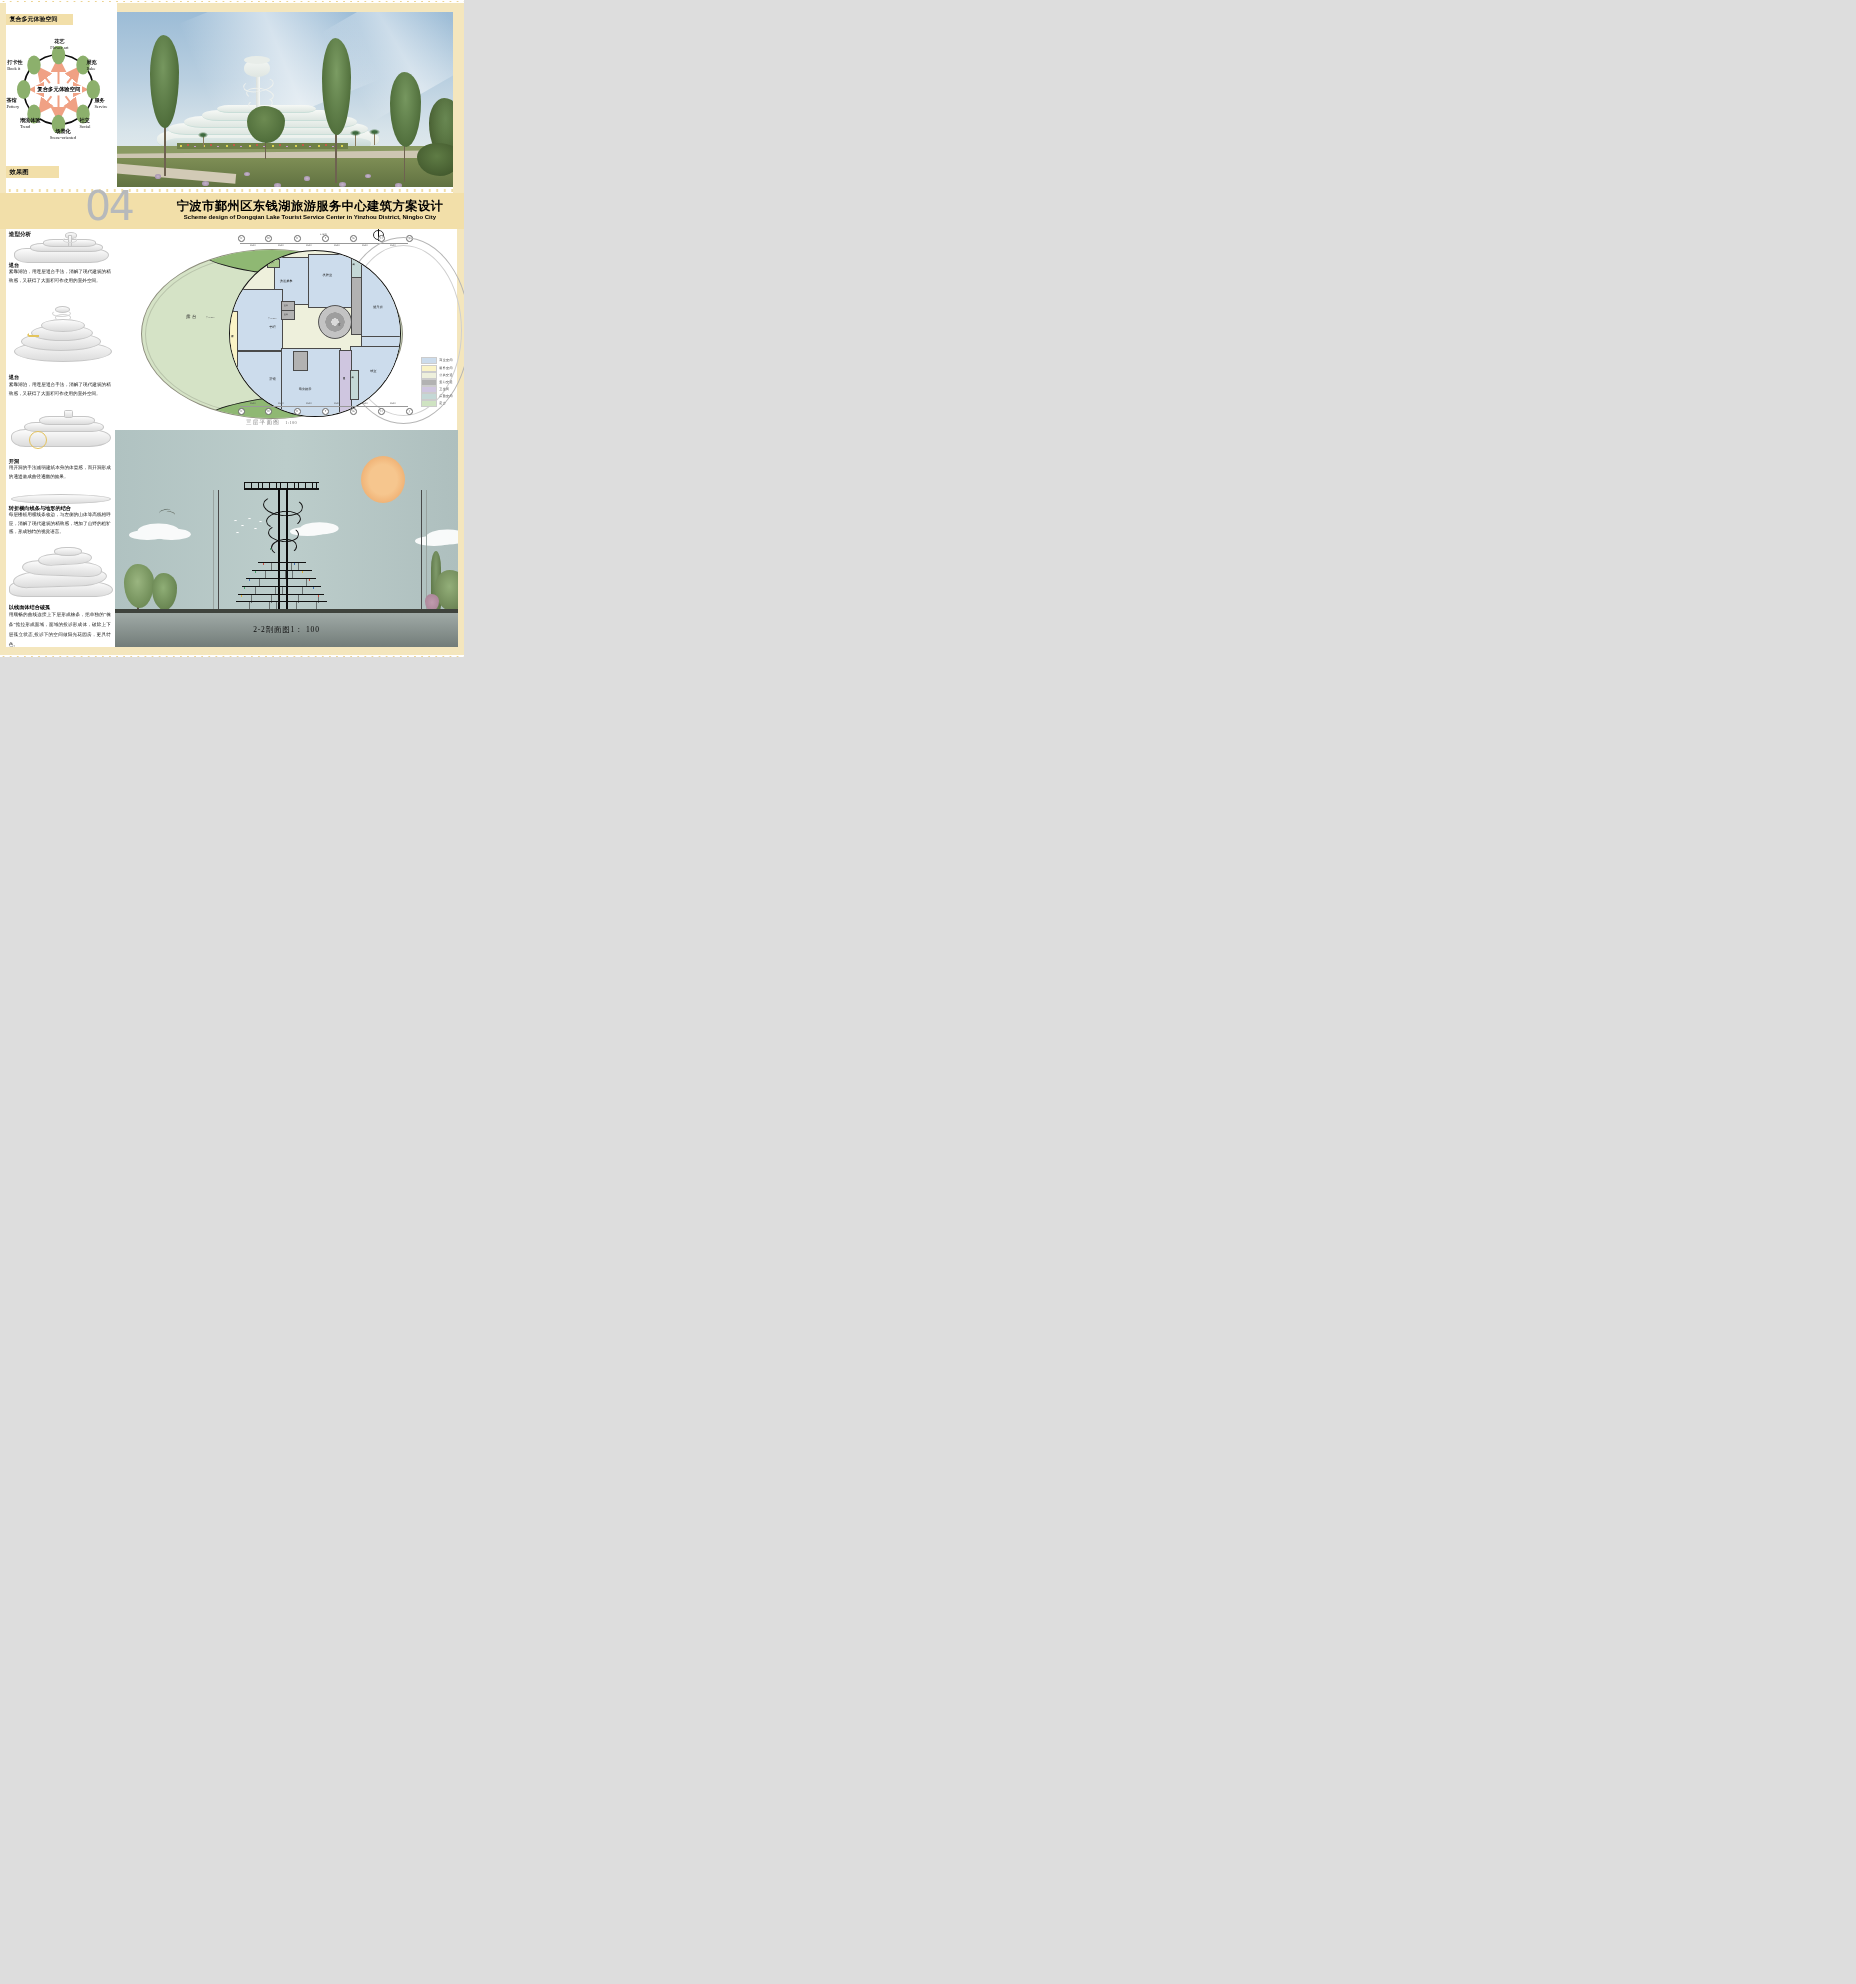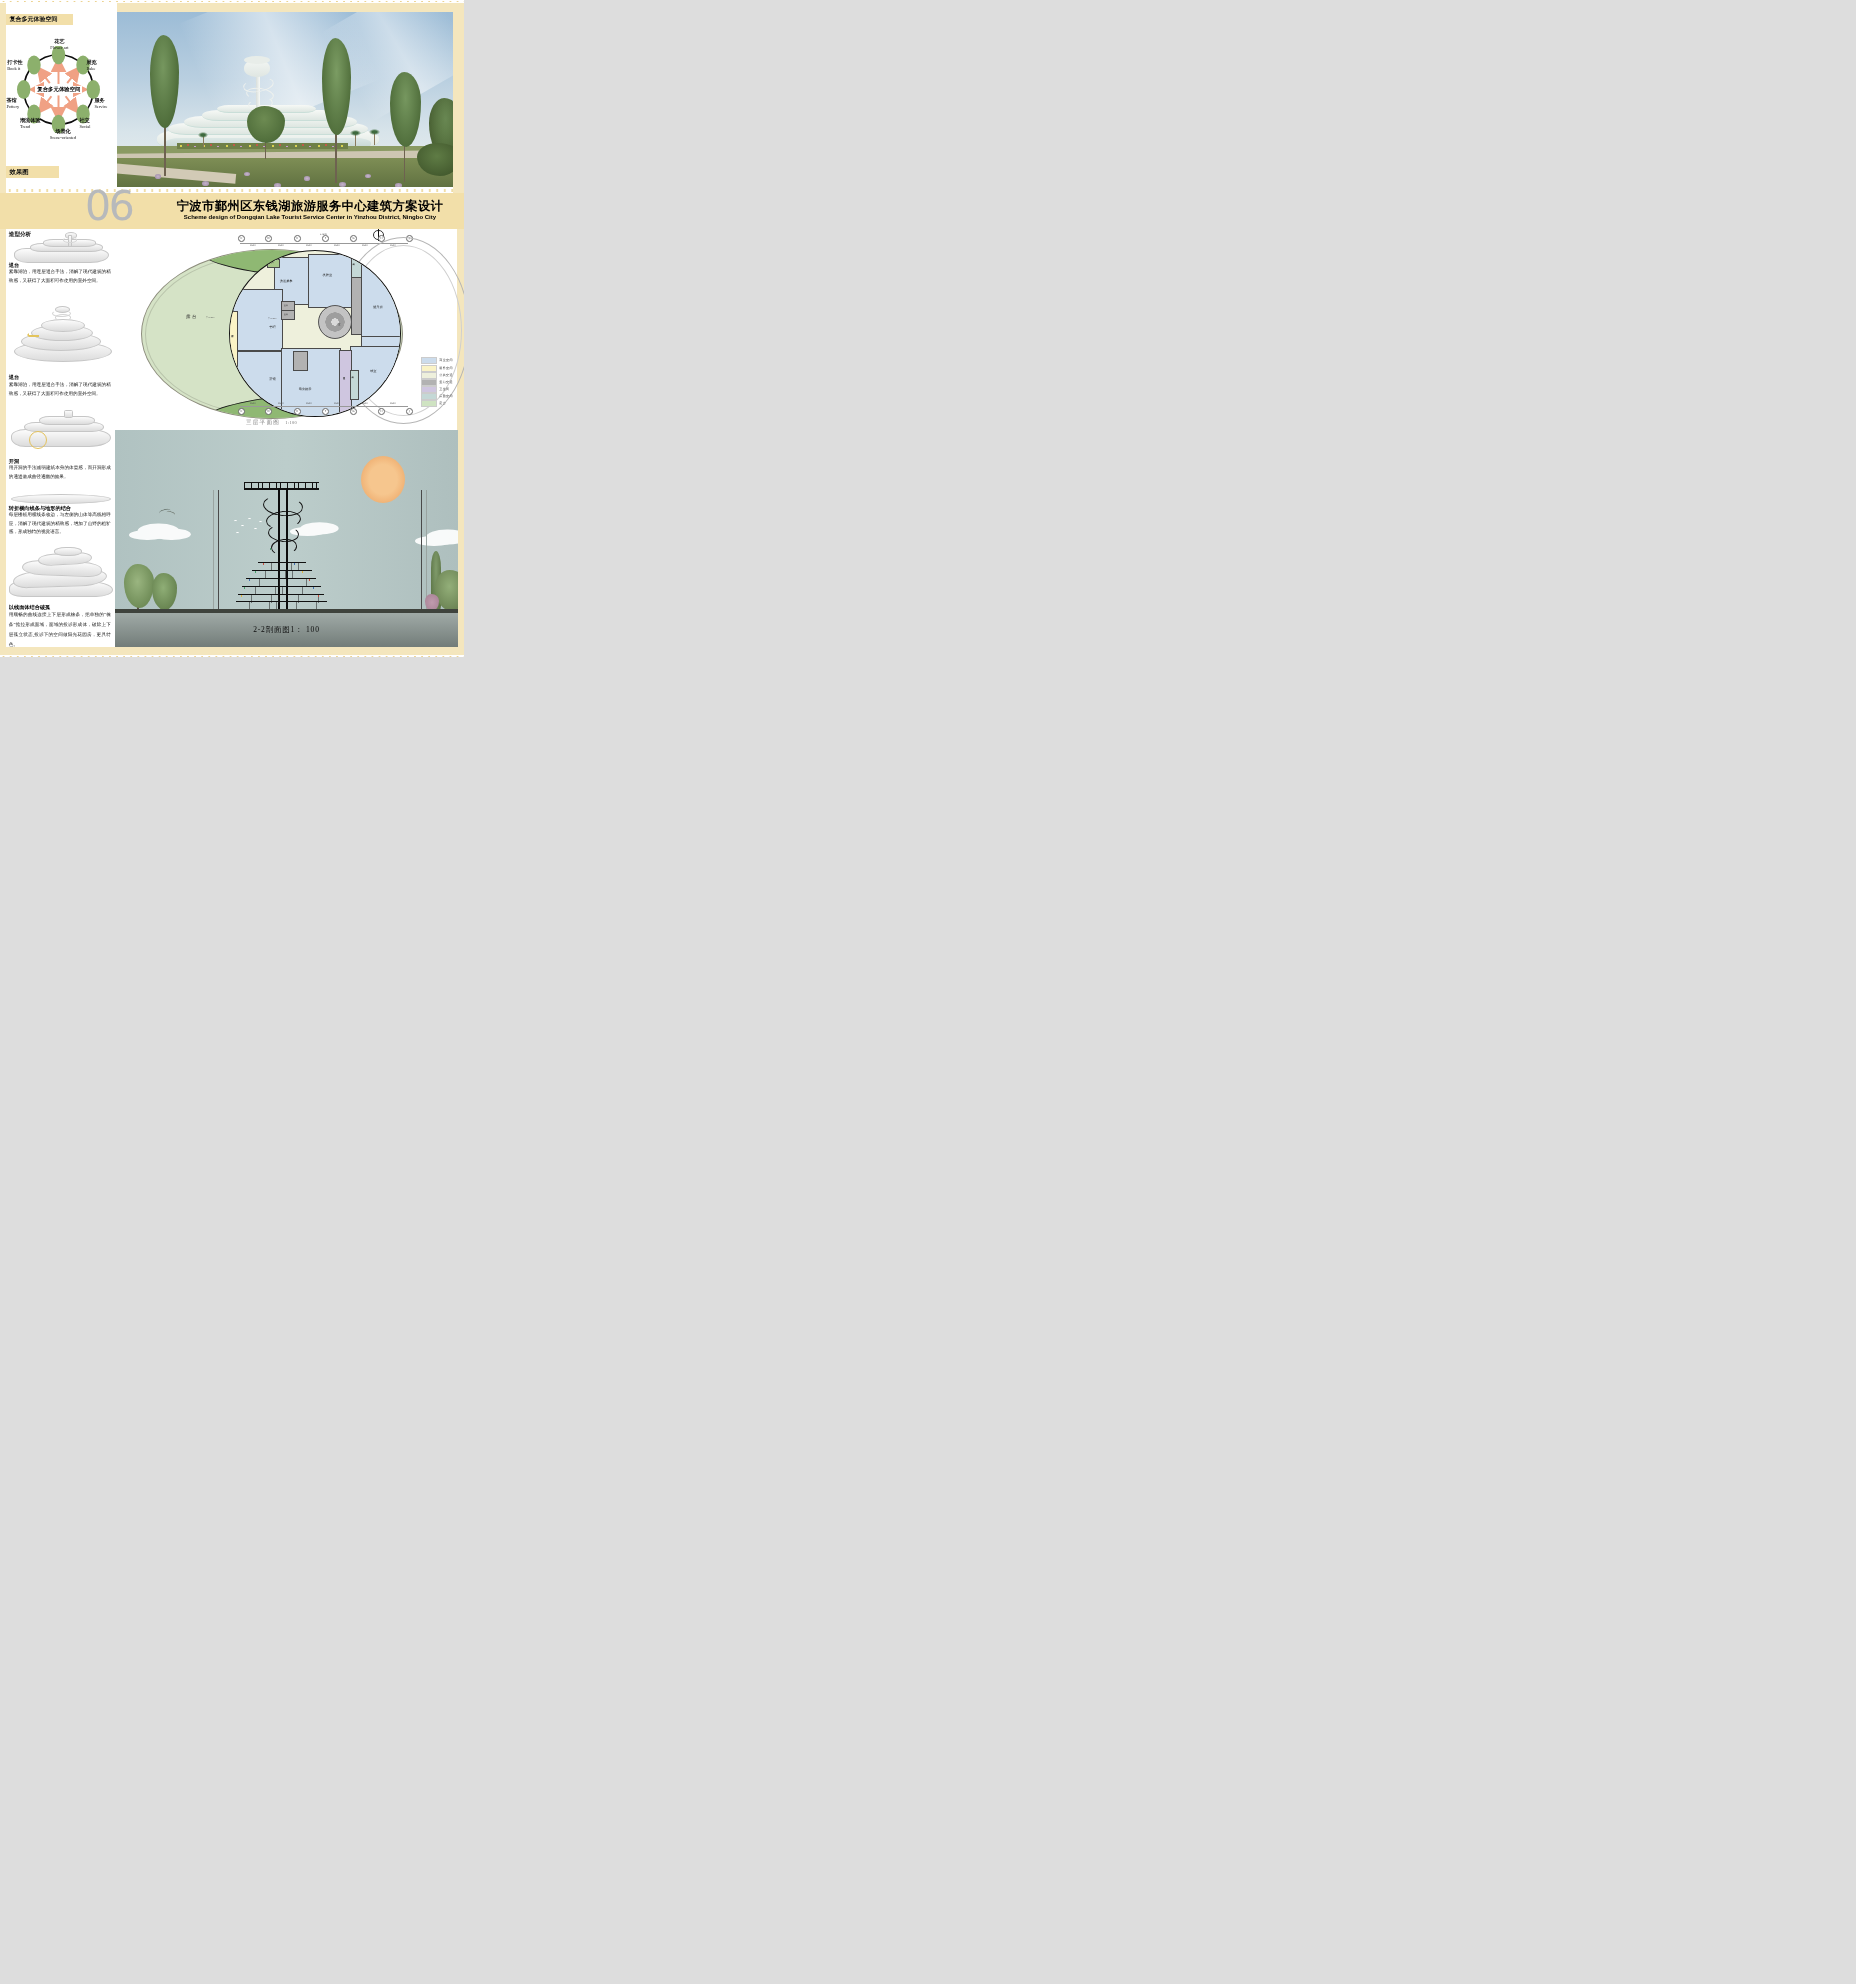--- a/index.html
+++ b/index.html
@@ -202,21 +202,21 @@
       <div class="abs trunk ni" style="left:287px;top:91px;width:1.2px;height:79px;"></div>
       <div class="abs canopy ni" style="left:273px;top:60px;width:31px;height:75px;background:radial-gradient(ellipse at 50% 35%,#76975f,#4c6a38 78%);"></div>
       <div class="abs canopy ni" style="left:312px;top:86px;width:33px;height:60px;background:radial-gradient(ellipse at 50% 35%,#688752,#46603366 78%),radial-gradient(ellipse,#557038,#44582d 80%);"></div>
       <div class="abs canopy ni" style="left:300px;top:131px;width:44px;height:33px;background:radial-gradient(ellipse at 45% 40%,#5f7c45,#41572c 80%);"></div>
     </div>
   </div>
 
   <div class="abs ni" style="left:6.4px;top:187px;width:447px;height:6.7px;background:#fff;background-image:radial-gradient(1.8px 2.8px at 3.8px 3.4px,#f0dca4 66%,transparent 70%);background-size:7.5px 6.7px;background-repeat:repeat-x;"></div>
 
   <div class="abs band" style="left:0;top:193px;width:464px;height:36px;">
-    <div class="abs num04" style="left:85px;top:-7.1px;">06</div>
+    <div class="abs num04" style="left:85px;top:-7.1px;">04</div>
     <div class="abs title-cn" style="left:159px;top:4.8px;width:302px;">宁波市鄞州区东钱湖旅游服务中心建筑方案设计</div>
     <div class="abs title-en" style="left:159px;top:20.6px;width:302px;">Scheme design of Dongqian Lake Tourist Service Center in Yinzhou District, Ningbo City</div>
   </div>
 
   <div class="abs panel" style="left:6.4px;top:229px;width:451px;height:418px;"></div>
 
   <div class="abs" style="left:6.4px;top:229px;width:108px;height:418px;">
     <div class="abs an-h" style="left:2.4px;top:1.6px;">造型分析</div>
 
     <div class="abs" style="left:3.2px;top:2.4px;width:102px;height:30px;">

